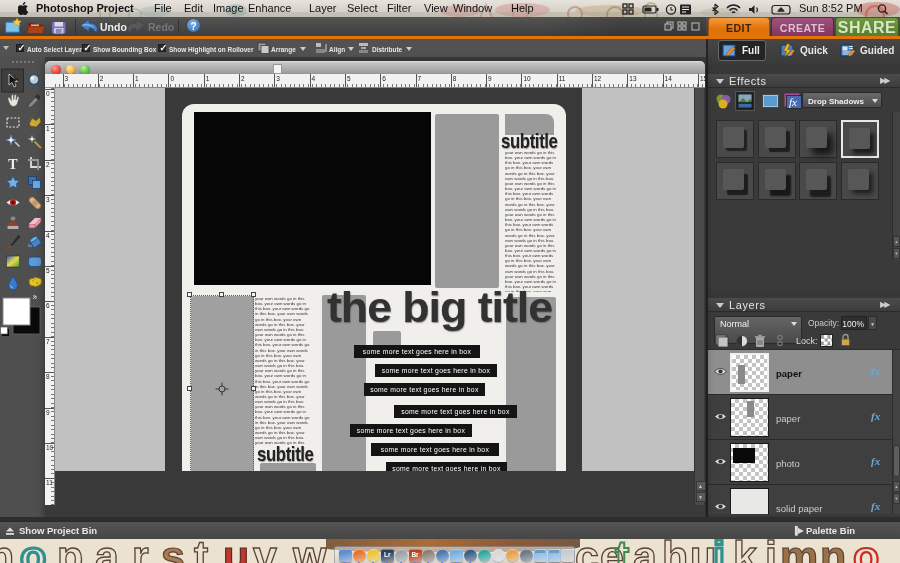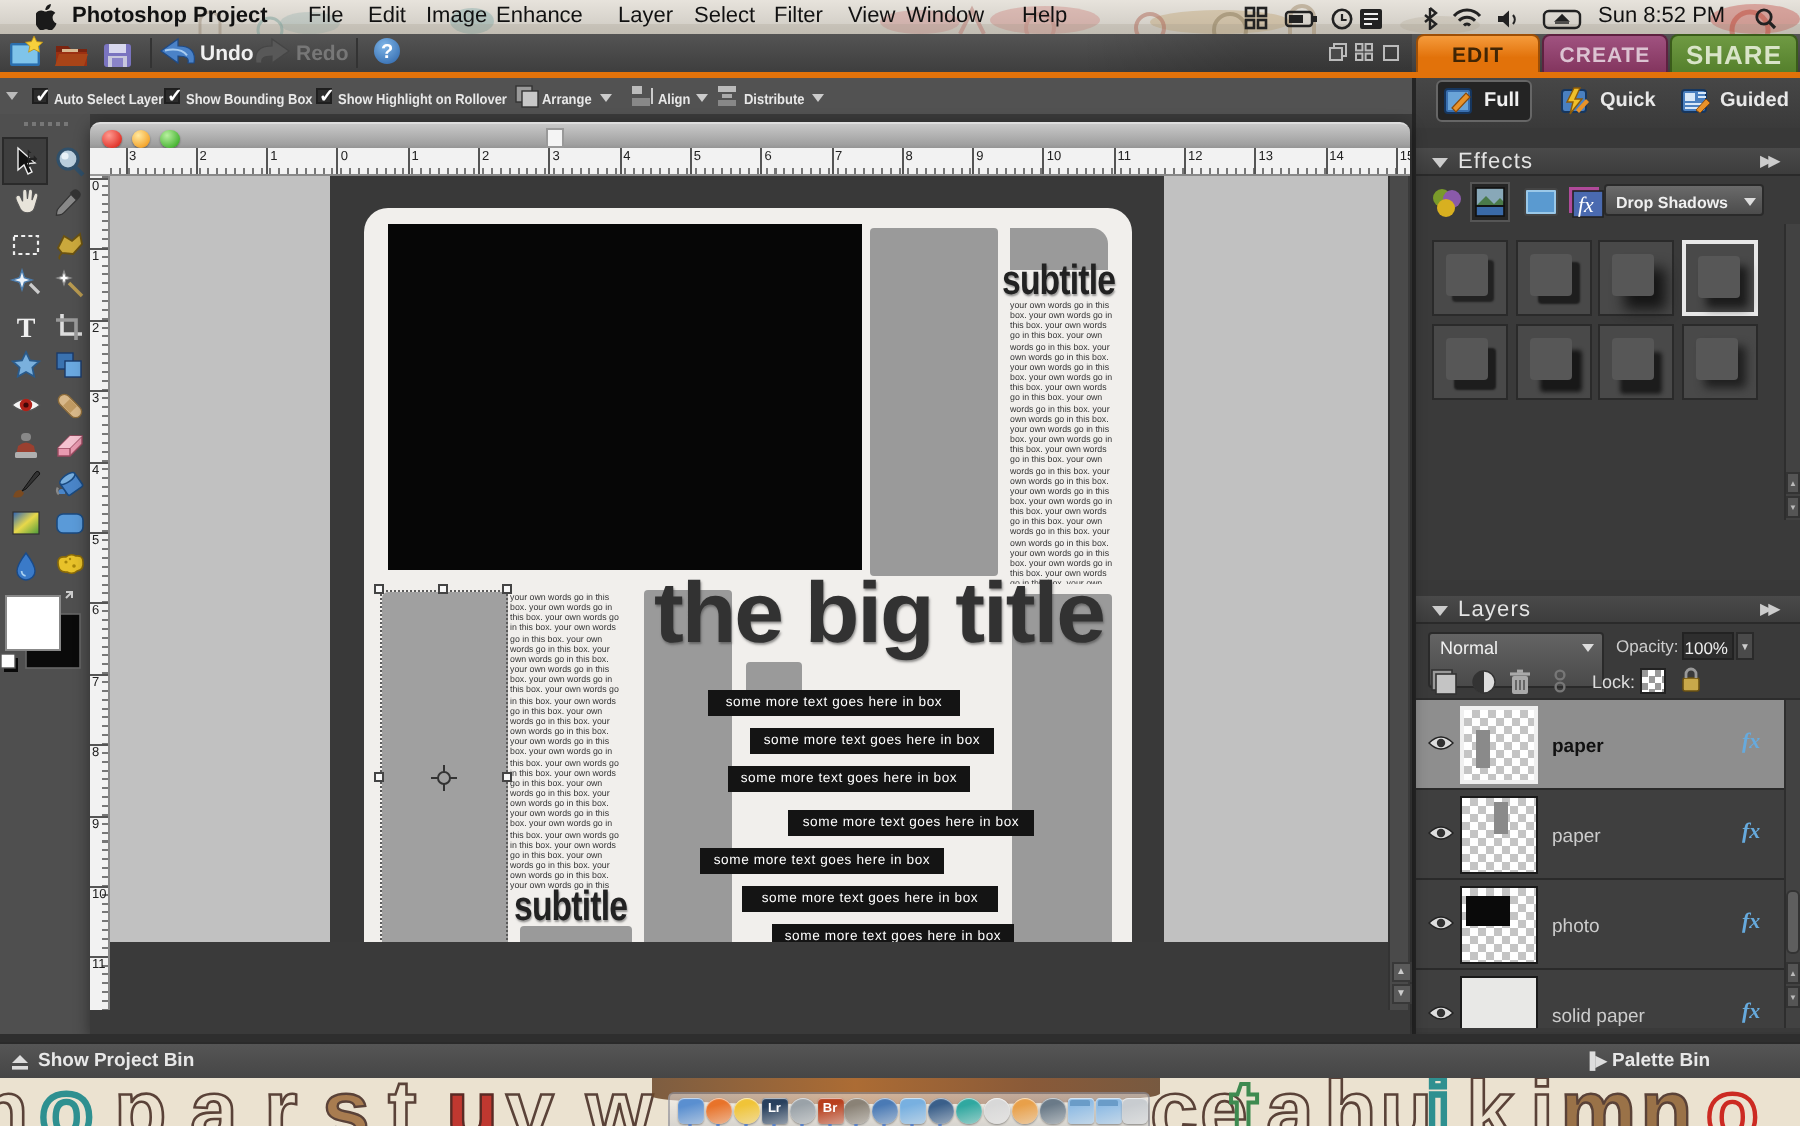--- a/index.html
+++ b/index.html
@@ -202,21 +202,21 @@
 </div>
 
 <div class="abs" id="tabs" style="left:706px;top:17px;width:194px;height:19px;">
   <div class="abs" style="left:2px;top:0px;width:62px;height:19px;background:linear-gradient(#f59b3c,#e2720a 60%,#e2720a);border:1px solid #9e4f06;border-bottom:none;border-radius:4px 4px 0 0;text-align:center;">
     <span style="font-size:10.5px;font-weight:bold;color:#402505;line-height:19px;letter-spacing:0.5px;">EDIT</span>
   </div>
   <div class="abs" style="left:65px;top:0px;width:63px;height:19px;background:linear-gradient(#a05280,#83355e);border:1px solid #5e2140;border-bottom:none;border-radius:4px 4px 0 0;text-align:center;">
     <span style="font-size:10.5px;font-weight:bold;color:#dcc3d2;line-height:19px;letter-spacing:0.5px;">CREATE</span>
   </div>
   <div class="abs" style="left:129px;top:0px;width:64px;height:19px;background:linear-gradient(#6f9a43,#55802c);border:1px solid #3a5c1a;border-bottom:none;border-radius:4px 4px 0 0;text-align:center;">
-    <span style="font-size:13px;font-weight:bold;color:#d9e4c8;line-height:19px;letter-spacing:0.5px;">SHARE</span>
+    <span style="font-size:16px;font-weight:bold;color:#d9e4c8;line-height:19px;letter-spacing:0.5px;">SHARE</span>
   </div>
 </div>
 
 <div class="abs" style="left:0;top:36px;width:900px;height:3px;background:#e2720a;z-index:30;"></div>
 
 <div class="abs" id="optionsbar" style="left:0;top:39px;width:706px;height:18px;background:#525252;">
   <div class="ddarrow" style="left:3px;top:7px;border-top-color:#bbb;"></div>
   <div class="cb" style="left:16px;"></div>
   <span class="oplabel" style="left:27px;">Auto Select Layer</span>
   <div class="cb" style="left:82px;"></div>

